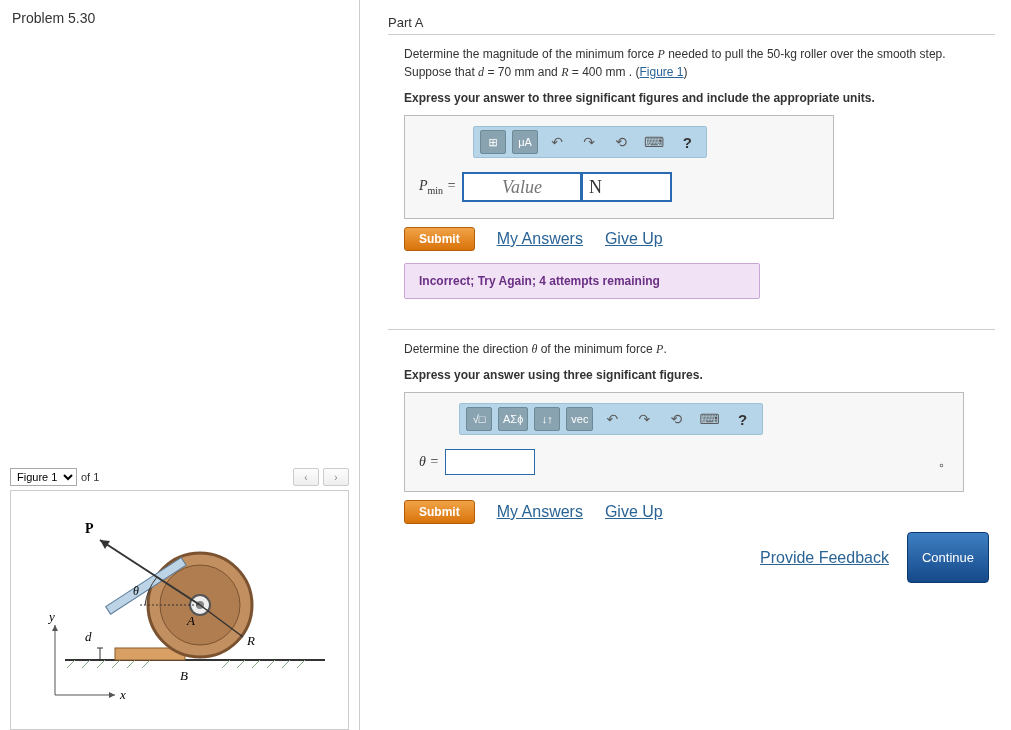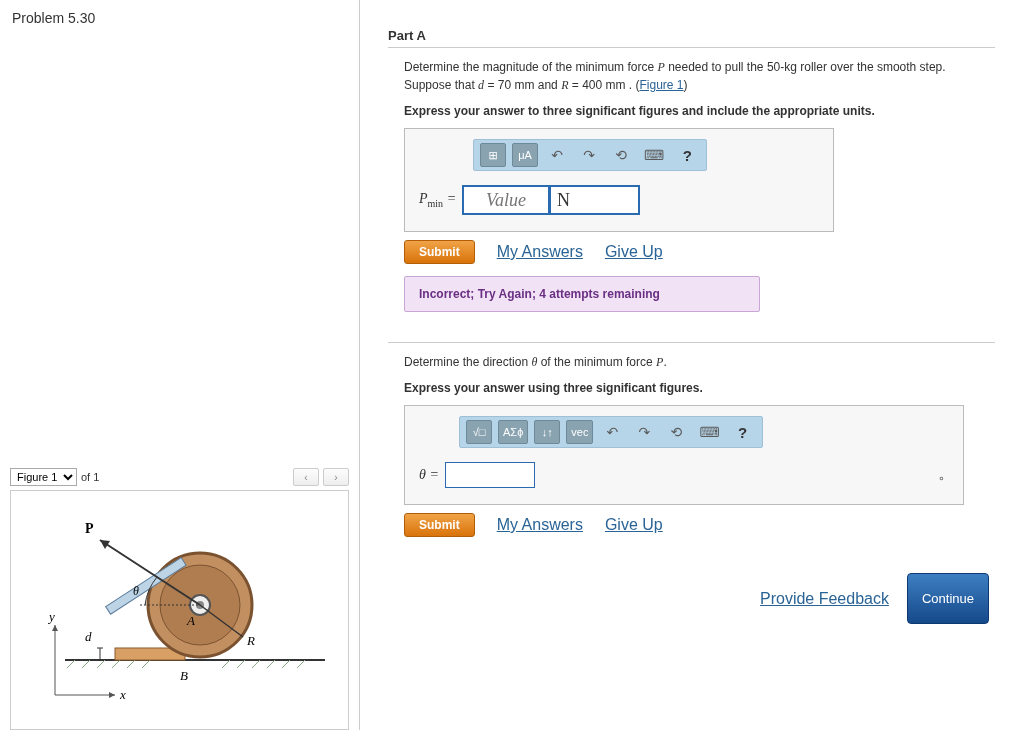--- a/index.html
+++ b/index.html
@@ -65,22 +65,22 @@
     display: flex;
     align-items: center;
     justify-content: center;
   }
   .right-col {
     flex: 1;
     padding: 10px 16px 20px 28px;
   }
   .part-title {
     font-size: 13px;
-    font-weight: bold;
-    margin: 18px 0 4px 0;
+    font-weight: normal;
+    margin: 5px 0 4px 0;
   }
   hr.sep {
     border: none;
     border-top: 1px solid #ccc;
     margin: 4px 0 10px 0;
   }
   .prompt {
     font-size: 12px;
     line-height: 1.5;
     margin: 0 0 8px 0;
@@ -144,21 +144,21 @@
   }
   .label-math {
     font-family: 'Times New Roman', serif;
     font-style: italic;
     font-size: 14px;
   }
   .label-math sub { font-size: 10px; font-style: normal; margin-top: 12px; }
   .value-input {
     border: 2px solid #2a6ab0;
     height: 30px;
-    width: 88px;
+    width: 120px;
     font-family: 'Times New Roman', serif;
     font-style: italic;
     font-size: 18px;
     color: #888;
     text-align: center;
     outline: none;
   }
   .unit-input {
     border: 2px solid #2a6ab0;
     border-left: 1px solid #2a6ab0;
@@ -220,21 +220,21 @@
     padding: 10px 14px;
     width: 356px;
     border-radius: 2px;
   }
   .part-gap { height: 26px; }
   .footer-row {
     display: flex;
     justify-content: flex-end;
     align-items: center;
     gap: 18px;
-    margin-top: 36px;
+    margin-top: 8px;
     padding-right: 6px;
   }
   .continue-btn {
     background: #1f5fa8;
     background: linear-gradient(#3d7fc2,#15498a);
     color: #fff;
     font-size: 13px;
     border: 1px solid #0c3a70;
     border-radius: 4px;
     padding: 17px 14px;

